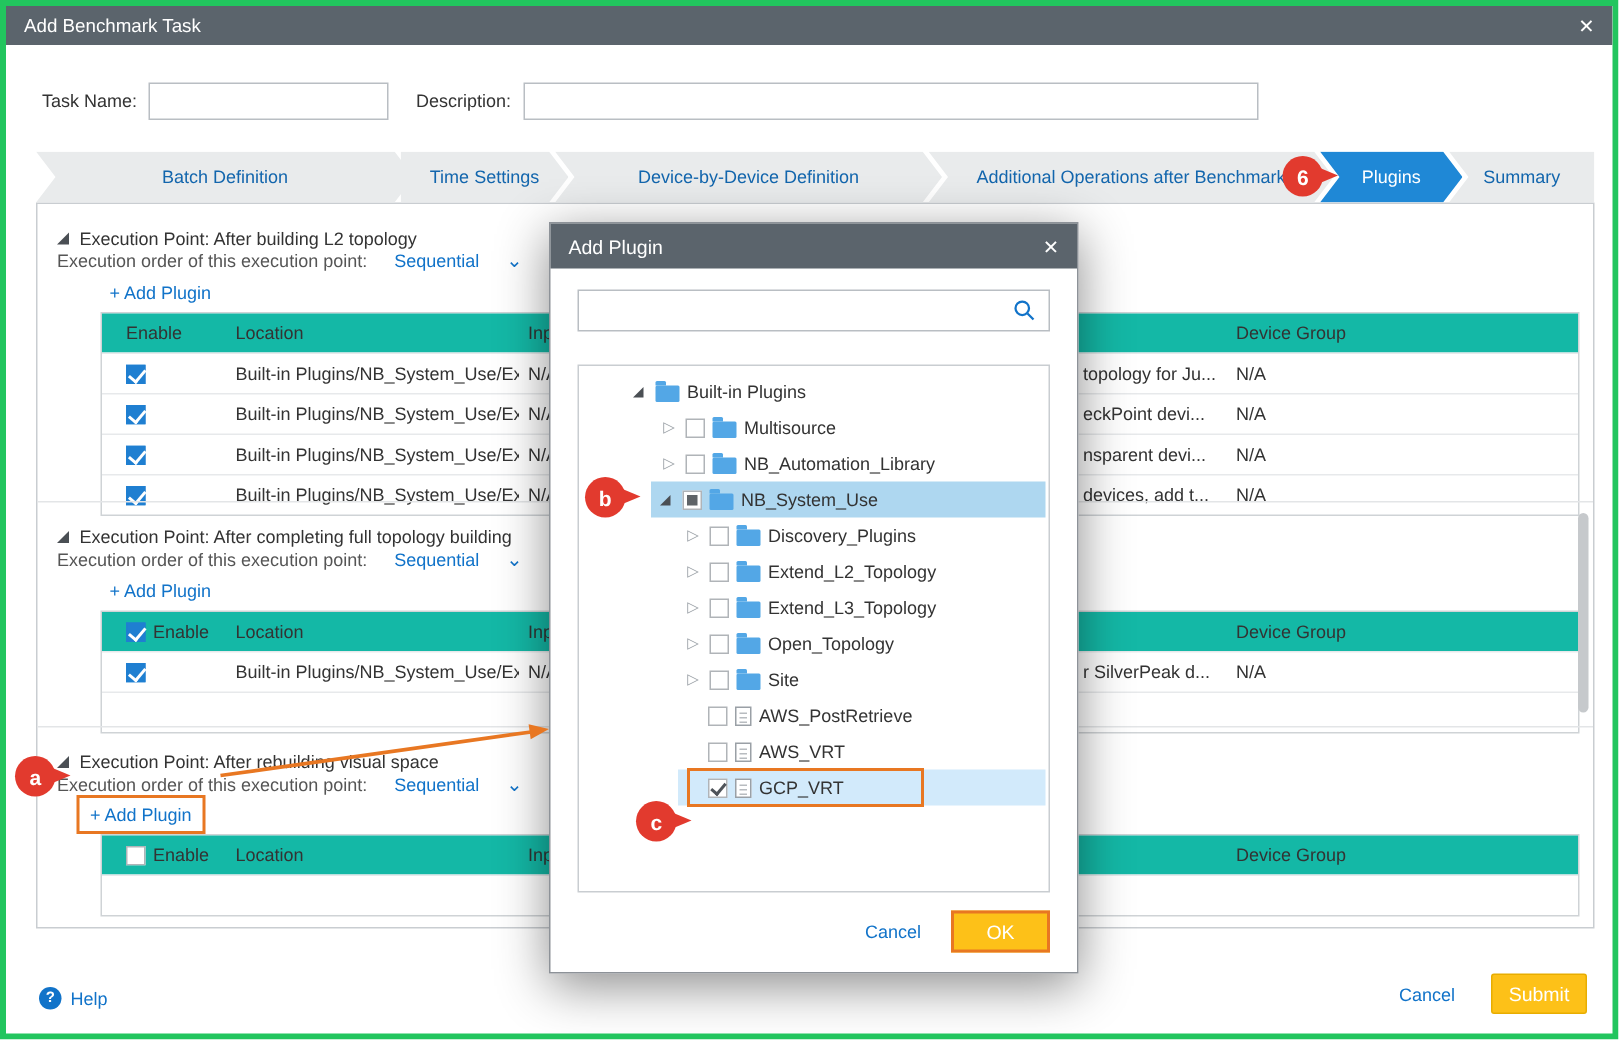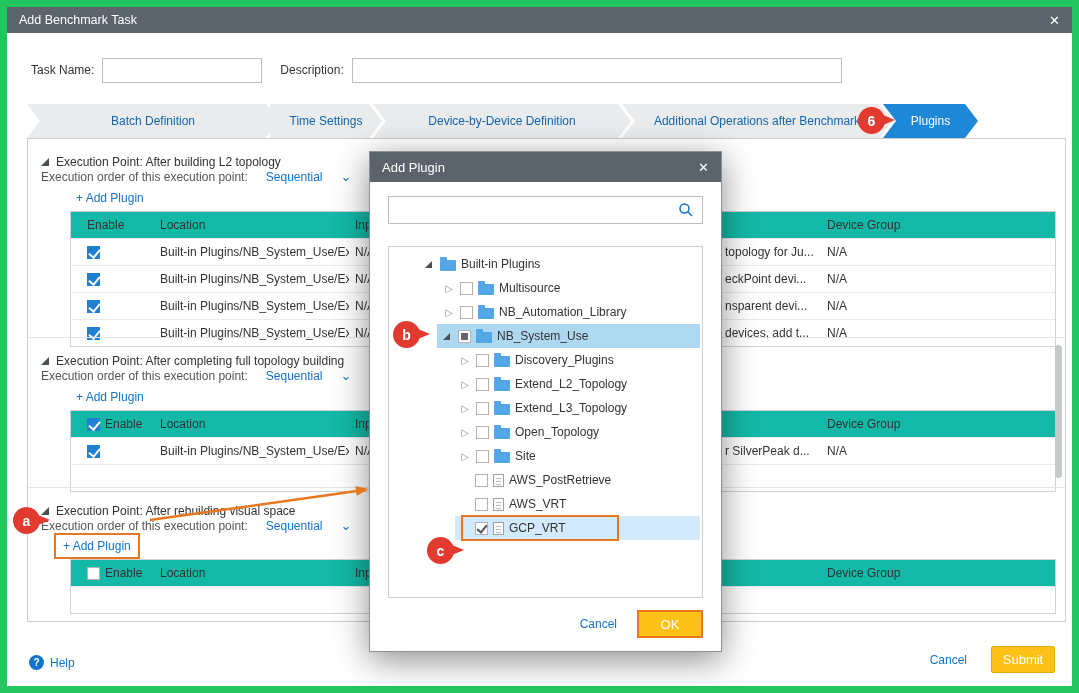--- a/index.html
+++ b/index.html
@@ -1,19 +1,19 @@
 <!DOCTYPE html>
 <html><head>
 <meta charset="utf-8">
 <style>
   * { box-sizing: border-box; margin: 0; padding: 0; }
   html,body { width:1079px; height:693px; }
   body { font-family: "Liberation Sans", sans-serif; font-size:12px; color:#333; background:#fff; }
 
-  .window { position:relative; width:1079px; height:693px; background:#fff; border:7px solid #22c55e; overflow:hidden; }
+  .window { position:relative; width:1079px; height:693px; background:#fff; border:4px solid #22c55e; overflow:hidden; }
 
   
   .titlebar { position:absolute; top:0; left:0; right:0; height:26px; background:#5b646c; color:#fff;
               display:flex; align-items:center; padding:0 12px; font-size:12.5px; z-index:10; }
   .titlebar .close, .modal-title .close { margin-left:auto; font-size:13px; cursor:pointer; color:#fff; }
 
   
   .form-row { position:absolute; top:50px; left:24px; right:24px; height:26px; display:flex; align-items:center; }
   .form-row label { color:#333; }
   .inp { height:25px; border:1px solid #b9bec3; background:#fff; padding:0 6px; font:inherit; }
@@ -139,20 +139,23 @@
       </div>
     <div class="tab" style="width:258px">
         <span>Device-by-Device Definition</span>
       </div>
     <div class="tab" style="width:270px">
         <span>Additional Operations after Benchmark</span>
       </div>
     <div class="tab active" style="width:95px">
         <span>Plugins</span>
       </div>
+    <div class="tab last" style="width:97px">
+        <span>Summary</span>
+      </div>
   </div>
 
   <div class="content">
 
     <div class="section sec1">
       <div class="sec-head">
         <div class="sec-title-wrap">
           <span class="tri"></span>
           <span>Execution Point: After building L2 topology</span>
         </div>

